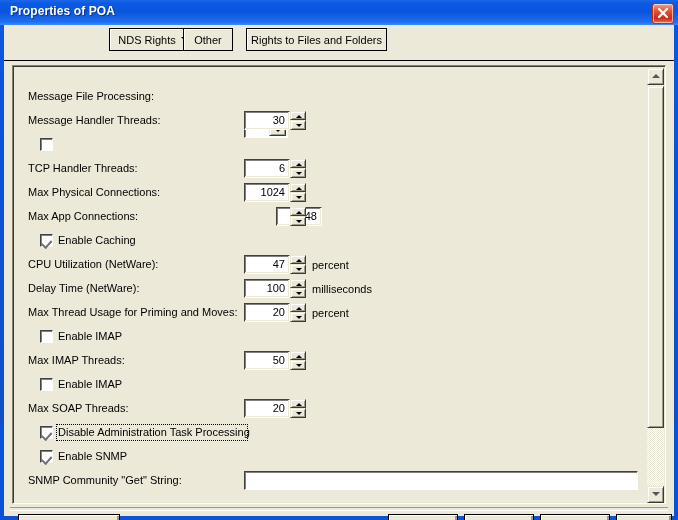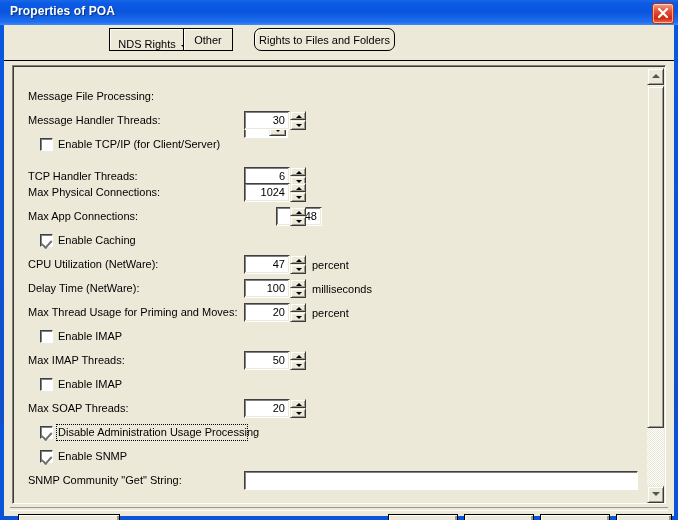--- a/index.html
+++ b/index.html
@@ -257,28 +257,28 @@
     <div id="closebtn">
       <svg width="14" height="14" viewBox="0 0 14 14" aria-hidden="true">
         <path d="M3 3 L11 11 M11 3 L3 11" stroke="#fff" stroke-width="2.2" stroke-linecap="round"></path>
       </svg>
     </div>
   </div>
 
   <div id="client">
 
     <div id="tabstrip">
-      <div class="tab" style="left:105px;width:89px;align-items:flex-end;">
+      <div class="tab" style="left:105px;width:89px;">
         <span>NDS Rights</span>
           <span class="tabcaret"></span>
       </div>
       <div class="tab" style="left:179px;width:50px;">
         <span>Other</span>
       </div>
-      <div class="tab" style="left:250px;width:141px;border-radius:7px;">
+      <div class="tab" style="left:242px;width:141px;">
         <span>Rights to Files and Folders</span>
       </div>
       <div id="tabline"></div>
     </div>
 
     <div id="panel">
       <div id="panelinner">
 
         <div class="row" style="top:20px;width:630px;">
           <div class="lbl">Message File Processing:</div>
@@ -300,24 +300,23 @@
                 <span class="ar"></span>
               </div>
             <div class="dn">
                 <span class="ar"></span>
               </div>
           </div>
         </div>
 
         <div class="cbrow" style="top:68px;width:630px;">
           <div class="cb"></div>
-          <div class="cblbl">Enable TCP/IP (for Client/Server)</div>
-        </div>
-
-        <div class="row" style="top:100px;width:630px;text-decoration:underline;">
+        </div>
+
+        <div class="row" style="top:92px;width:630px;text-decoration:underline;">
           <div class="lbl">TCP Handler Threads:</div>
           <div class="tbox" style="left:230px;width:46px;">
             <div class="v">6</div>
           </div>
           <div class="spin" style="left:276px;">
             <div class="up">
                 <span class="ar"></span>
               </div>
             <div class="dn">
                 <span class="ar"></span>
@@ -444,21 +443,21 @@
               </div>
             <div class="dn">
                 <span class="ar"></span>
               </div>
           </div>
         </div>
 
         <div class="cbrow" style="top:356px;width:630px;">
           <div class="cb on"></div>
           <div class="focusbox" style="width:192px;"></div>
-          <div class="cblbl">Disable Administration Usage Processing</div>
+          <div class="cblbl">Disable Administration Task Processing</div>
         </div>
 
         <div class="cbrow" style="top:380px;width:630px;">
           <div class="cb on"></div>
           <div class="cblbl">Enable SNMP</div>
         </div>
 
         <div class="row" style="top:404px;width:630px;">
           <div class="lbl">SNMP Community "Get" String:</div>
           <div class="wfield" style="left:230px;top:0;width:394px;"></div>

